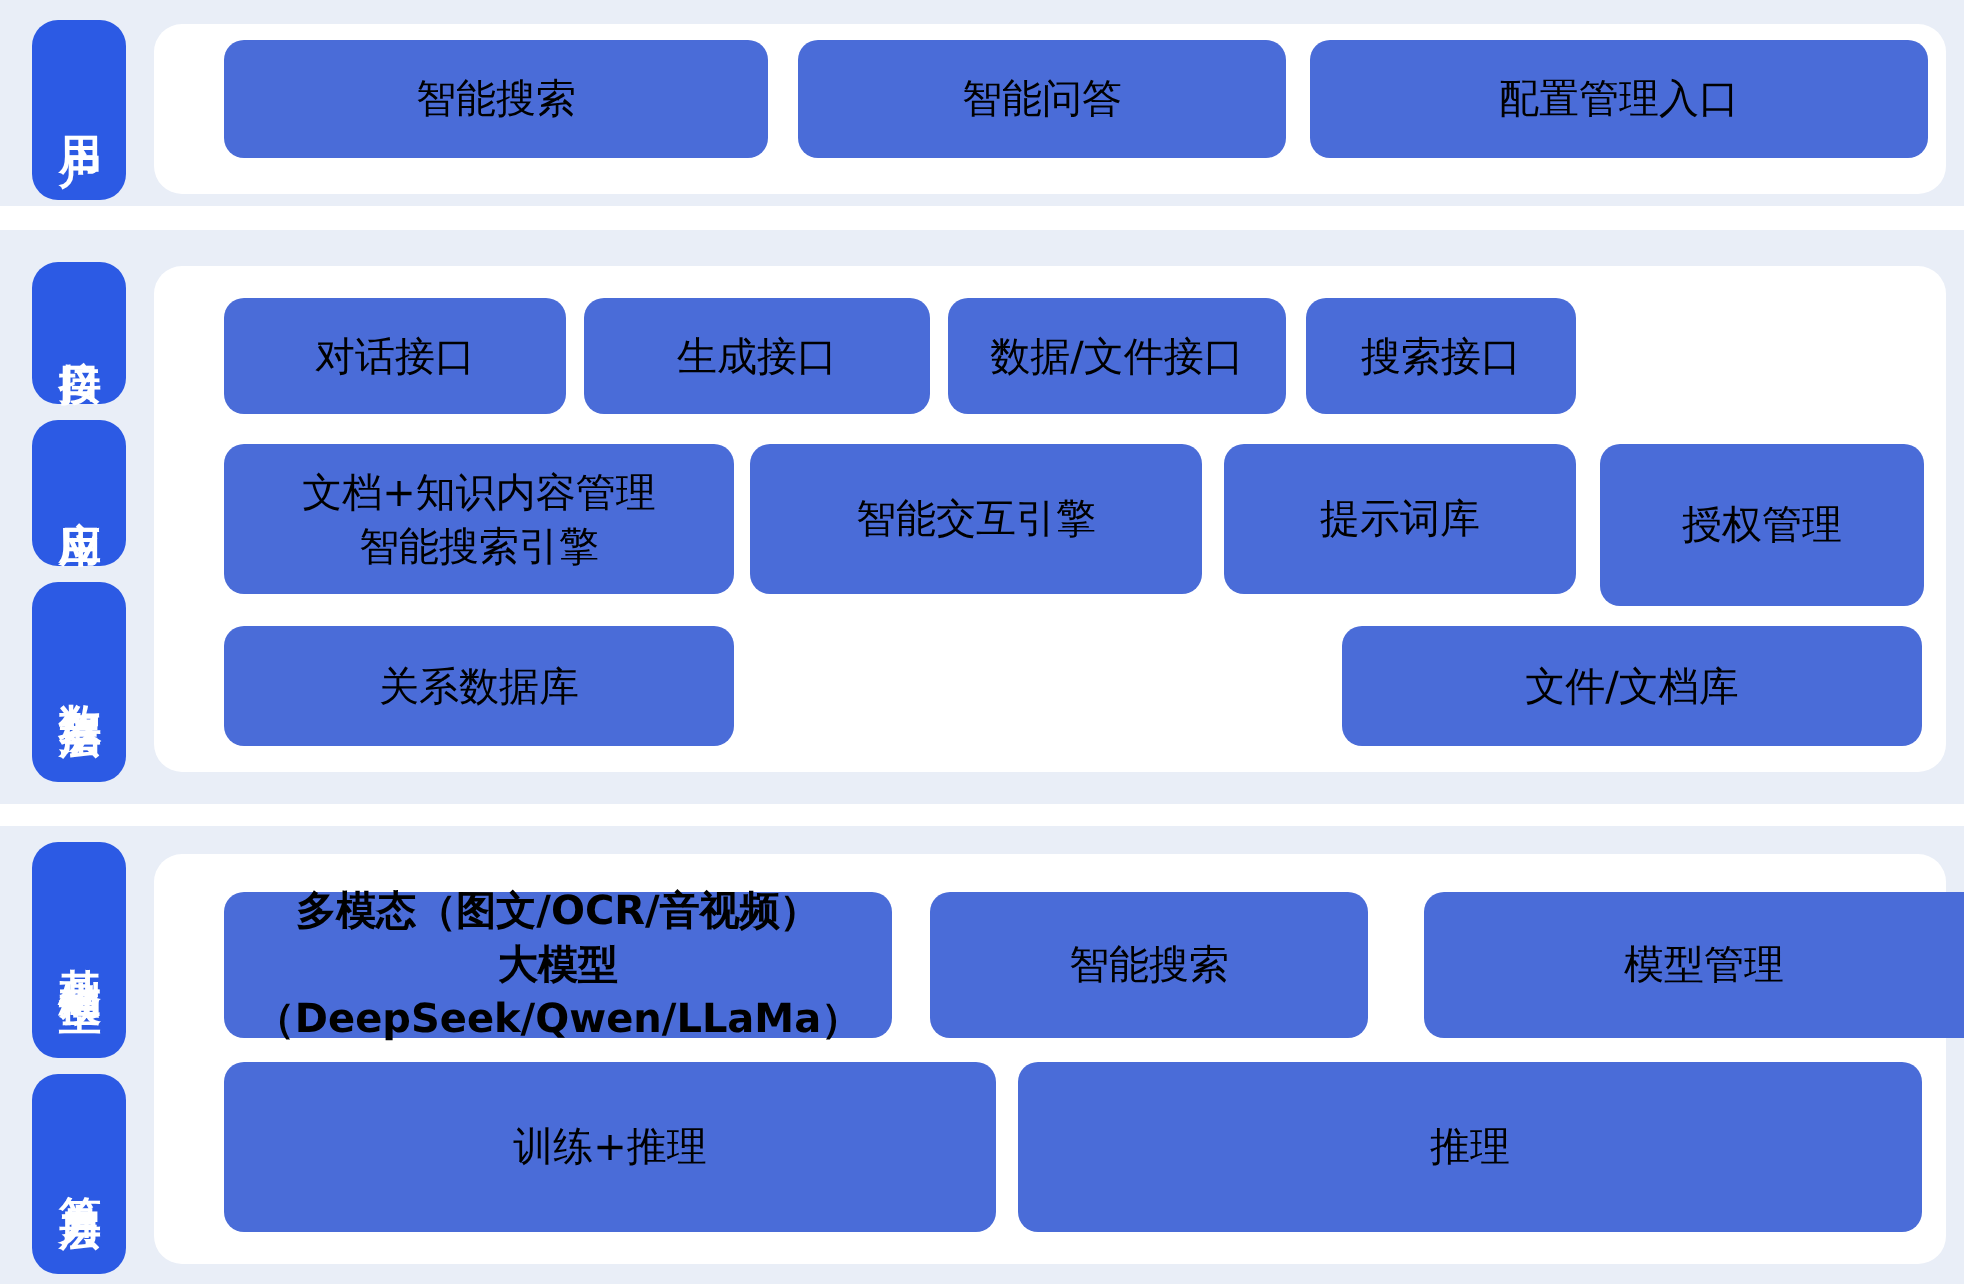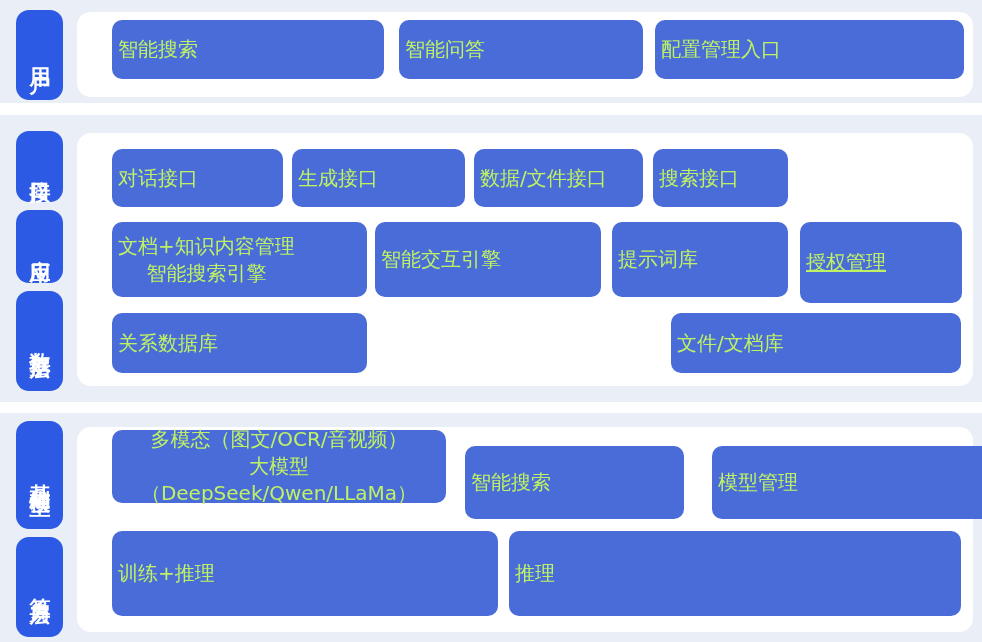--- a/index.html
+++ b/index.html
@@ -42,22 +42,22 @@
     font-weight: bold;
     letter-spacing: 4px;
     line-height: 1;
   }
   .node {
     position: absolute;
     background: #4a6cd8;
     border-radius: 10px;
     display: flex;
     align-items: center;
-    justify-content: flex-start;
-    color: #bef264;
+    justify-content: center;
+    color: #000000;
   }
   .node-text {
     font-size: 20px;
     text-align: center;
     white-space: pre-line;
     line-height: 1.35;
     padding: 0 6px;
   }
 </style>
 </head>
@@ -118,32 +118,32 @@
   <div class="node" style="left:112px; top:222px; width:255px; height:75px;">
     <span class="node-text">文档+知识内容管理
 智能搜索引擎</span>
   </div>
   <div class="node" style="left:375px; top:222px; width:226px; height:75px;">
     <span class="node-text">智能交互引擎</span>
   </div>
   <div class="node" style="left:612px; top:222px; width:176px; height:75px;">
     <span class="node-text">提示词库</span>
   </div>
-  <div class="node" style="left:800px; top:222px; width:162px; height:81px;text-decoration:underline;">
+  <div class="node" style="left:800px; top:222px; width:162px; height:81px;">
     <span class="node-text">授权管理</span>
   </div>
 
   <div class="node" style="left:112px; top:313px; width:255px; height:60px;">
     <span class="node-text">关系数据库</span>
   </div>
   <div class="node" style="left:671px; top:313px; width:290px; height:60px;">
     <span class="node-text">文件/文档库</span>
   </div>
 
-  <div class="node" style="left:112px; top:430px; width:334px; height:73px;">
+  <div class="node" style="left:112px; top:446px; width:334px; height:73px;font-weight:bold;">
     <span class="node-text">多模态（图文/OCR/音视频）
 大模型（DeepSeek/Qwen/LLaMa）</span>
   </div>
   <div class="node" style="left:465px; top:446px; width:219px; height:73px;">
     <span class="node-text">智能搜索</span>
   </div>
   <div class="node" style="left:712px; top:446px; width:280px; height:73px;">
     <span class="node-text">模型管理</span>
   </div>
 

